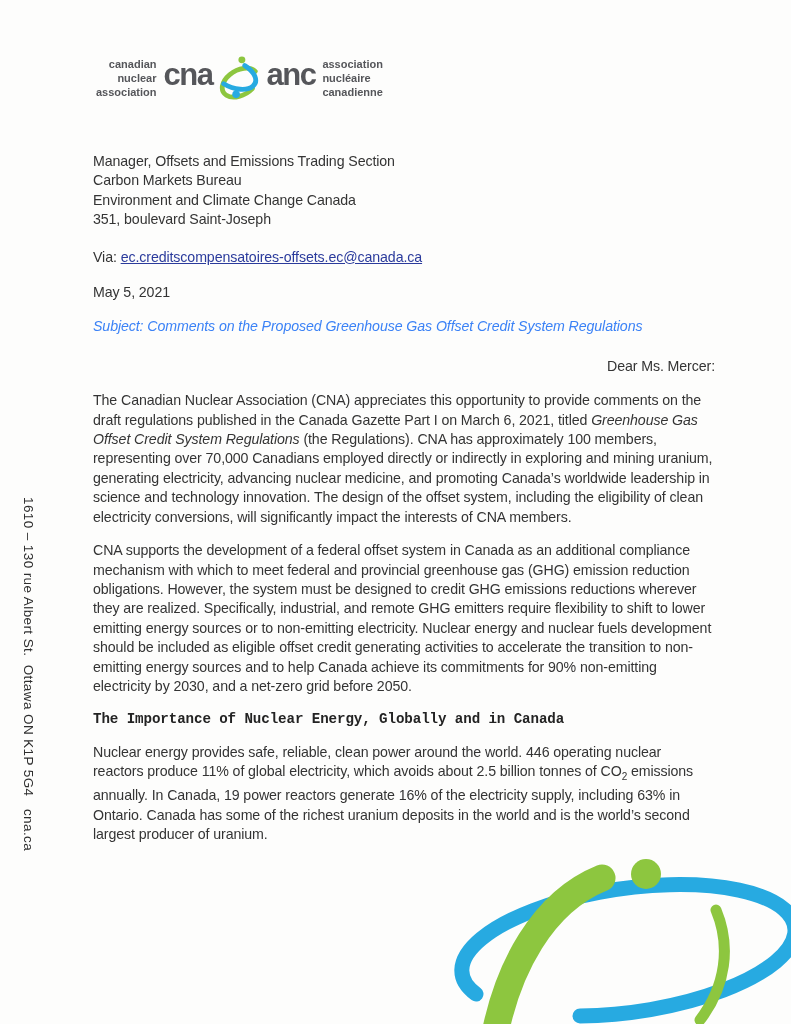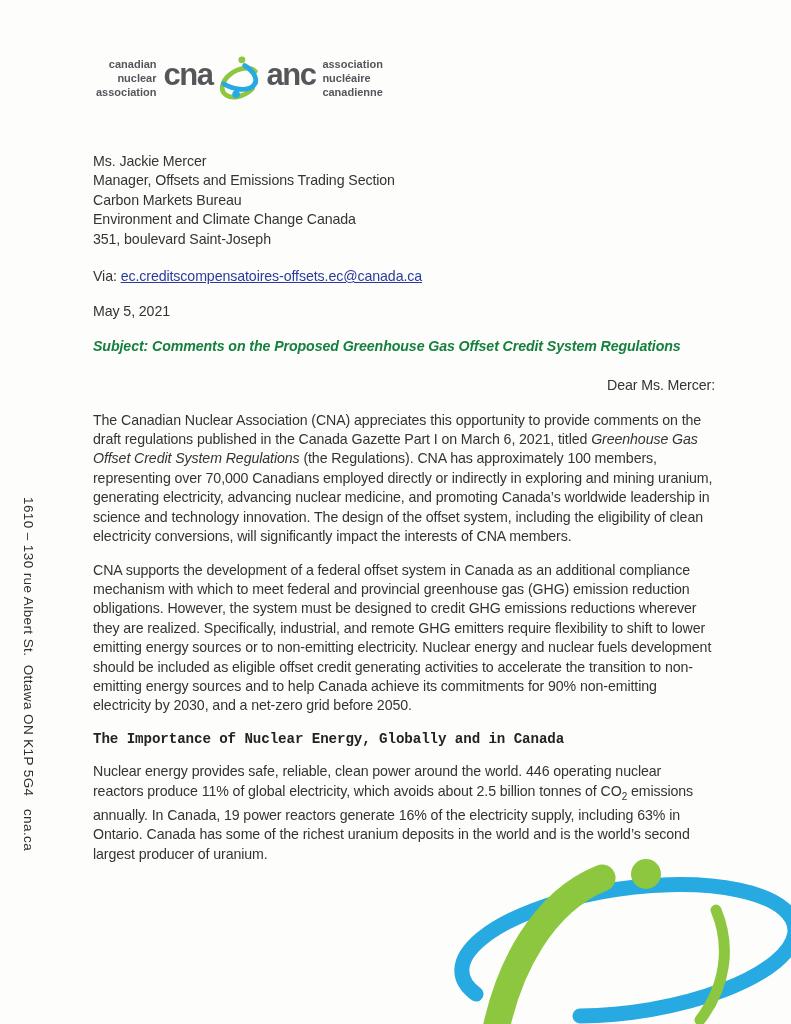--- a/index.html
+++ b/index.html
@@ -23,21 +23,21 @@
     writing-mode:vertical-rl; text-orientation:mixed;
     font-size:13.5px; color:#2e2e2e; white-space:pre; letter-spacing:0.4px;
   }
   
   .content { position:absolute; left:93px; top:152px; width:622px;
     font-size:14.2px; line-height:19.4px; letter-spacing:-0.1px; color:#343434; }
   .recipient { margin-bottom:18px; }
   .via-line { margin-bottom:16px; }
   .email-link { color:#2b3b9c; text-decoration:underline; }
   .date-line { margin-bottom:15px; }
-  .subject-line { font-weight:bold; font-style:italic; color:#15803d; margin-bottom:20px; }
+  .subject-line { font-weight:normal; font-style:italic; color:#3b82f6; margin-bottom:20px; }
   .salutation { margin-bottom:15px;text-align:right; }
   .content p.body-para { margin:0 0 14px; }
   .section-heading { font-weight:bold; color:#232323; margin:2px 0 13px; }
   .italic { font-style:italic; }
   sub { font-size:10px; }
   
   .watermark { position:absolute; left:430px; top:846px; }
 </style>
 </head>
 <body>
@@ -65,21 +65,20 @@
       <div>nucléaire</div>
       <div>canadienne</div>
     </div>
   </header>
 
   <div class="side-address">1610 – 130 rue Albert St.  Ottawa ON K1P 5G4   cna.ca</div>
 
   <main class="content">
 
     <div class="recipient">
-      <div>Ms. Jackie Mercer</div>
       <div>Manager, Offsets and Emissions Trading Section</div>
       <div>Carbon Markets Bureau</div>
       <div>Environment and Climate Change Canada</div>
       <div>351, boulevard Saint-Joseph</div>
     </div>
 
     <div class="via-line">
       <span>Via: </span><a href="#" class="email-link">ec.creditscompensatoires-offsets.ec@canada.ca</a>
     </div>
 

